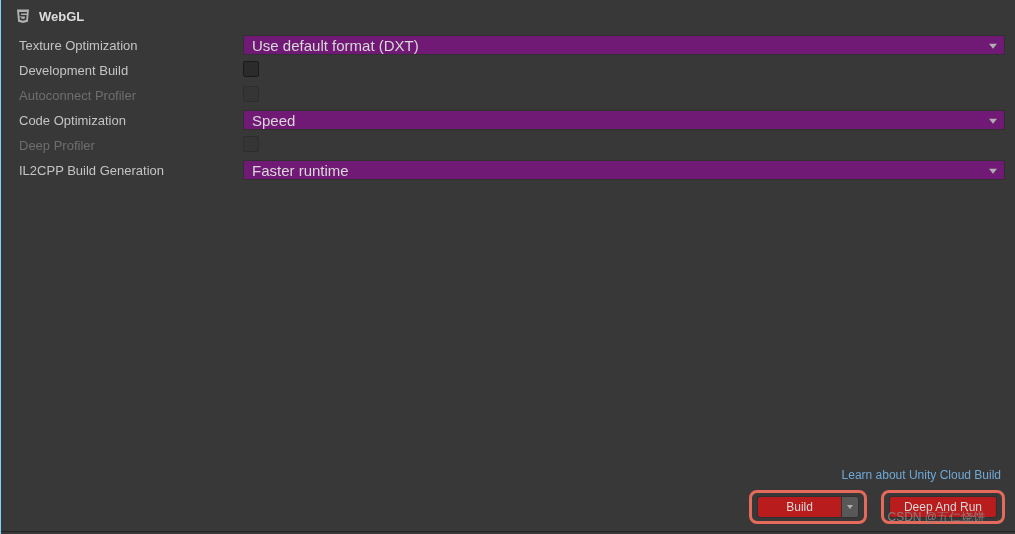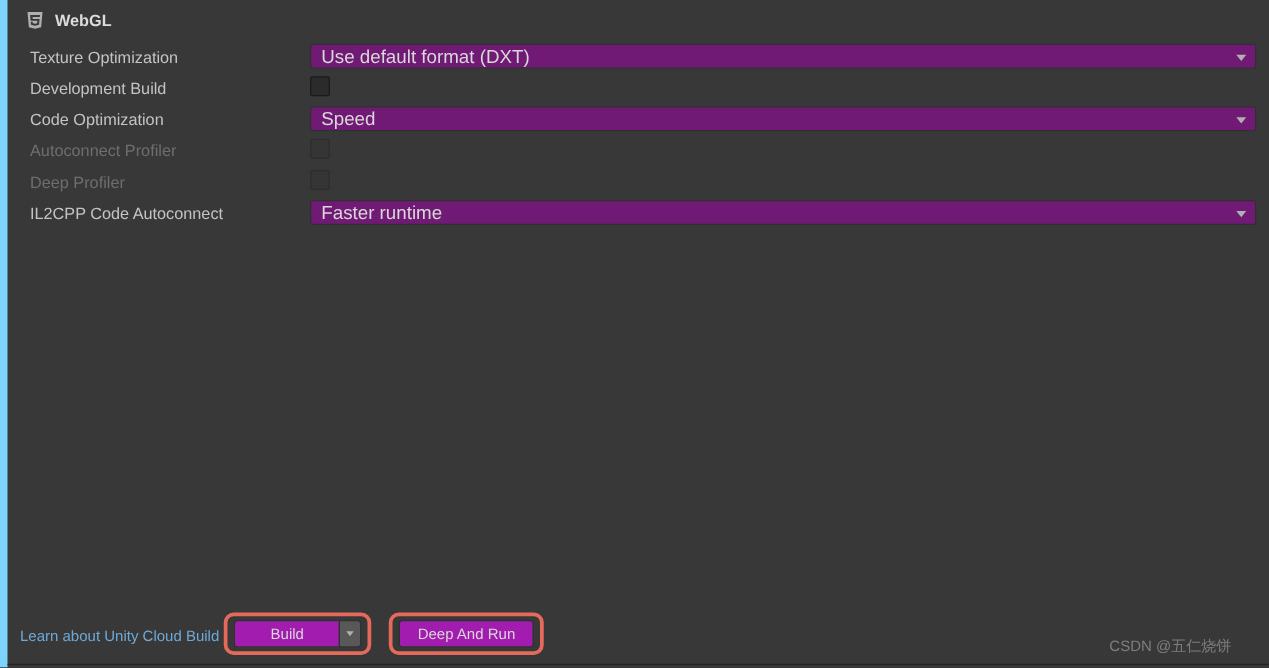--- a/index.html
+++ b/index.html
@@ -10,21 +10,21 @@
       font-family: Arial, sans-serif;
       font-size: 13px;
       color: #c4c4c4;
       overflow: hidden;
       position: relative;
     }
     .panel {
       width: 100%;
       height: 100%;
       padding: 8px 10px 10px 10px;
-      border-left: 6px solid #7dd3fc;
+      border-left: 1px solid #7dd3fc;
       position: relative;
     }
     .header {
       display: flex;
       align-items: center;
       gap: 8px;
       font-weight: bold;
       color: #dcdcdc;
       margin-bottom: 10px;
       padding-left: 4px;
@@ -86,21 +86,21 @@
       background: #353535;
       border: 1px solid #2d2d2d;
       cursor: default;
     }
     .bottom-area {
       position: absolute;
       bottom: 10px;
       right: 10px;
       left: 10px;
       display: flex;
-      flex-direction: row;
+      flex-direction: column;
       align-items: flex-end;
     }
     .link {
       color: #6ea9d6;
       font-size: 12px;
       margin-bottom: 8px;
       margin-right: 4px;
       cursor: pointer;
     }
     .button-row {
@@ -109,21 +109,21 @@
     }
     .highlight-box {
       border: 3px solid #e56a5c;
       border-radius: 8px;
       padding: 3px 5px;
       display: flex;
       align-items: center;
     }
     .btn {
       height: 22px;
-      background: #a21caf;
+      background: #b91c1c;
       border: 1px solid #303030;
       border-radius: 3px;
       color: #d8d8d8;
       font-size: 12px;
       display: flex;
       align-items: center;
       justify-content: center;
       cursor: pointer;
       padding: 0 14px;
       white-space: nowrap;
@@ -194,42 +194,42 @@
   </div>
 
   <div class="row">
     <div class="label">Development Build</div>
     <div class="control">
       <span class="checkbox"></span>
     </div>
   </div>
 
   <div class="row">
+    <div class="label disabled">Autoconnect Profiler</div>
+    <div class="control">
+      <span class="checkbox disabled"></span>
+    </div>
+  </div>
+
+  <div class="row">
     <div class="label">Code Optimization</div>
     <div class="control">
       <div class="dropdown">Speed</div>
     </div>
   </div>
 
   <div class="row">
-    <div class="label disabled">Autoconnect Profiler</div>
+    <div class="label disabled">Deep Profiler</div>
     <div class="control">
       <span class="checkbox disabled"></span>
     </div>
   </div>
 
   <div class="row">
-    <div class="label disabled">Deep Profiler</div>
-    <div class="control">
-      <span class="checkbox disabled"></span>
-    </div>
-  </div>
-
-  <div class="row">
-    <div class="label">IL2CPP Code Autoconnect</div>
+    <div class="label">IL2CPP Build Generation</div>
     <div class="control">
       <div class="dropdown">Faster runtime</div>
     </div>
   </div>
 
   <div class="bottom-area">
     <div class="link">Learn about Unity Cloud Build</div>
     <div class="button-row">
       <div class="highlight-box">
         <div class="btn split">Build</div>

